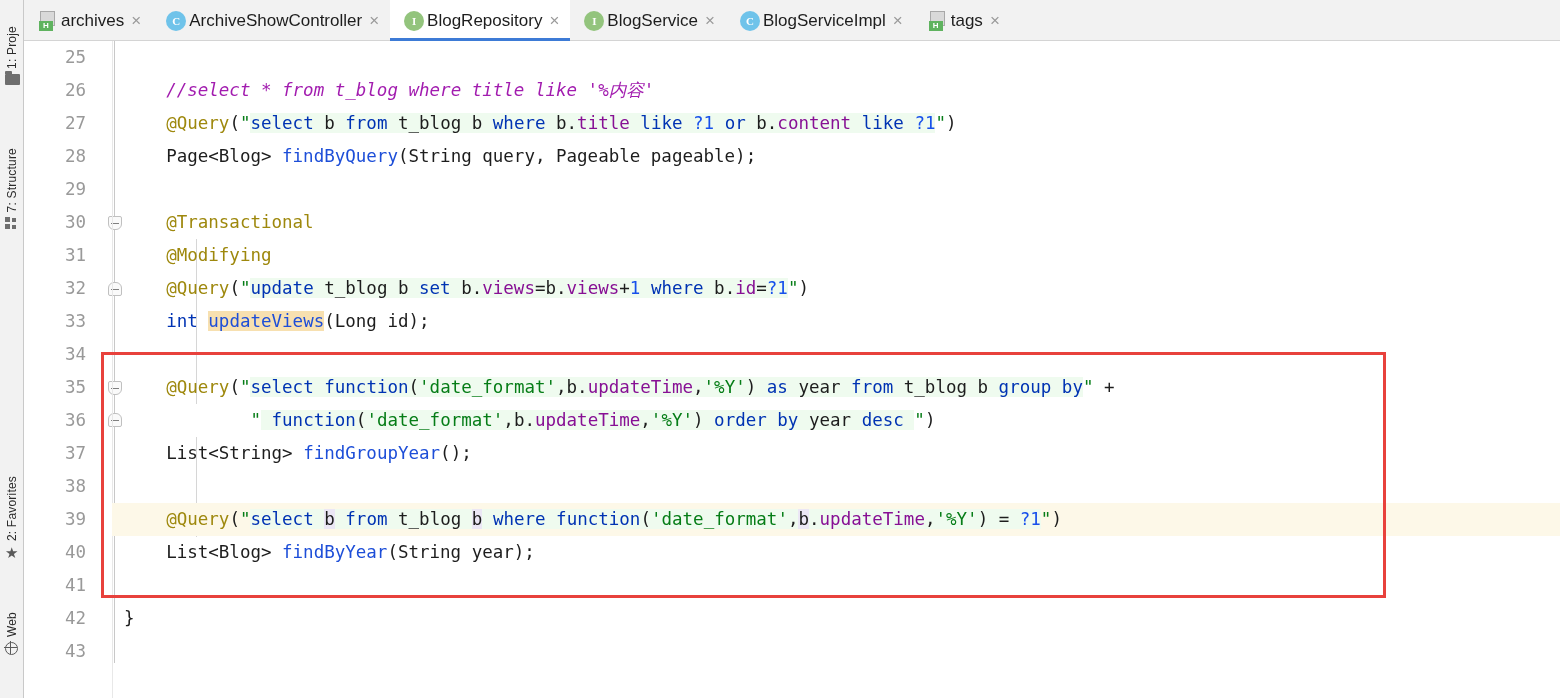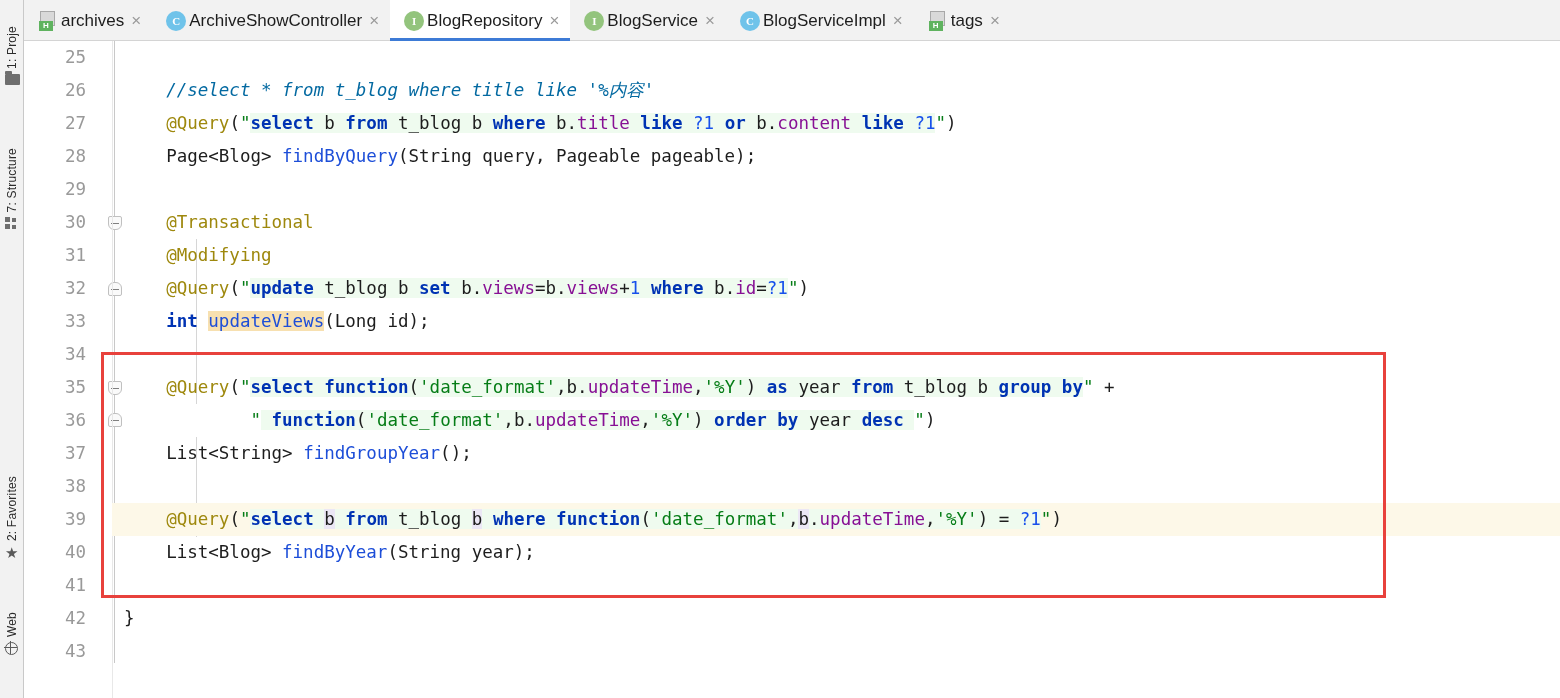--- a/index.html
+++ b/index.html
@@ -152,24 +152,24 @@
     position:absolute; left: 0; width: 62px; text-align: right;
     height: 33px; line-height: 33px;
     font-family: "DejaVu Sans Mono", monospace;
     font-size: 17.5px; color: #999999;
   }
   .code { position: absolute; left: 0; height:33px; line-height:33px; padding-left: 12px; }
 
   .line.caret { background: #fdf8e8; }
 
   
-  .kw   { color: #0033b3; font-weight: bold; }
+  .kw   { color: #0033b3; font-weight: normal; }
   .ann  { color: #9e880d; }
   .str  { color: #067d17; }
-  .cmt  { color: #0369a1; font-style: italic; }
+  .cmt  { color: #a21caf; font-style: italic; }
   .num  { color: #1750eb; }
   .fld  { color: #871094; }
   .mth  { color: #1d4ed8; }
   .plain{ color: #1d1d1d; }
   .sqlhl { background: #effbef; }
   .idhl  { background: #ebe7f5; }
   .usehl { background: #f7e0b0; }
 
   
   .fold {

